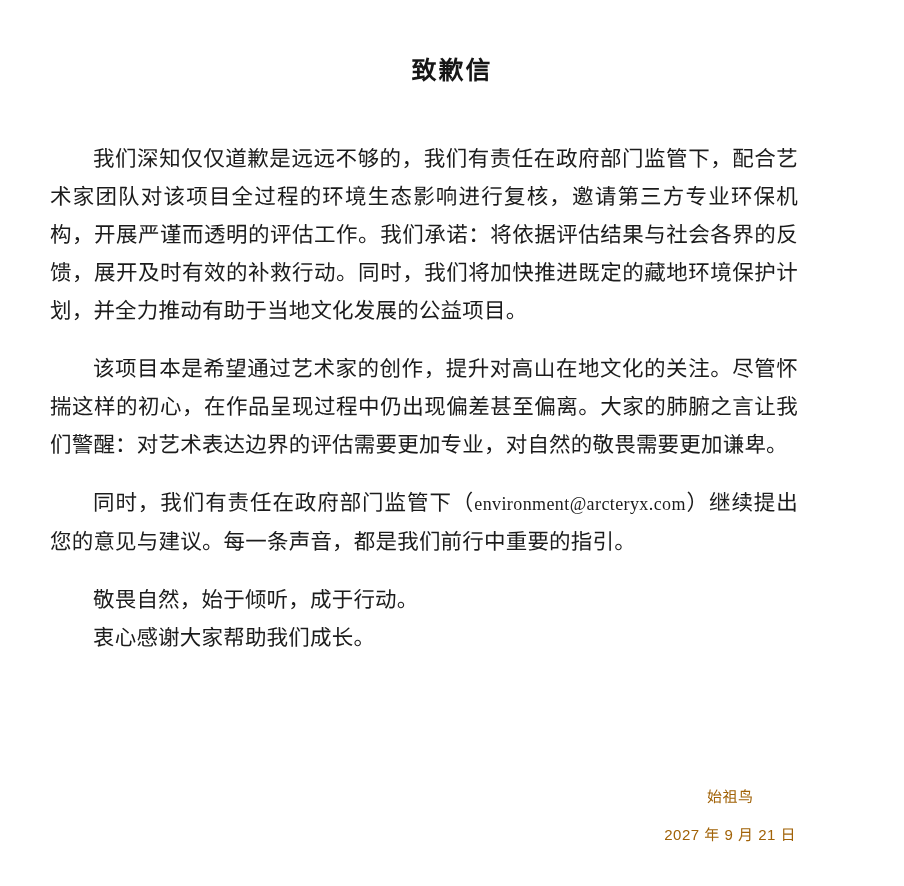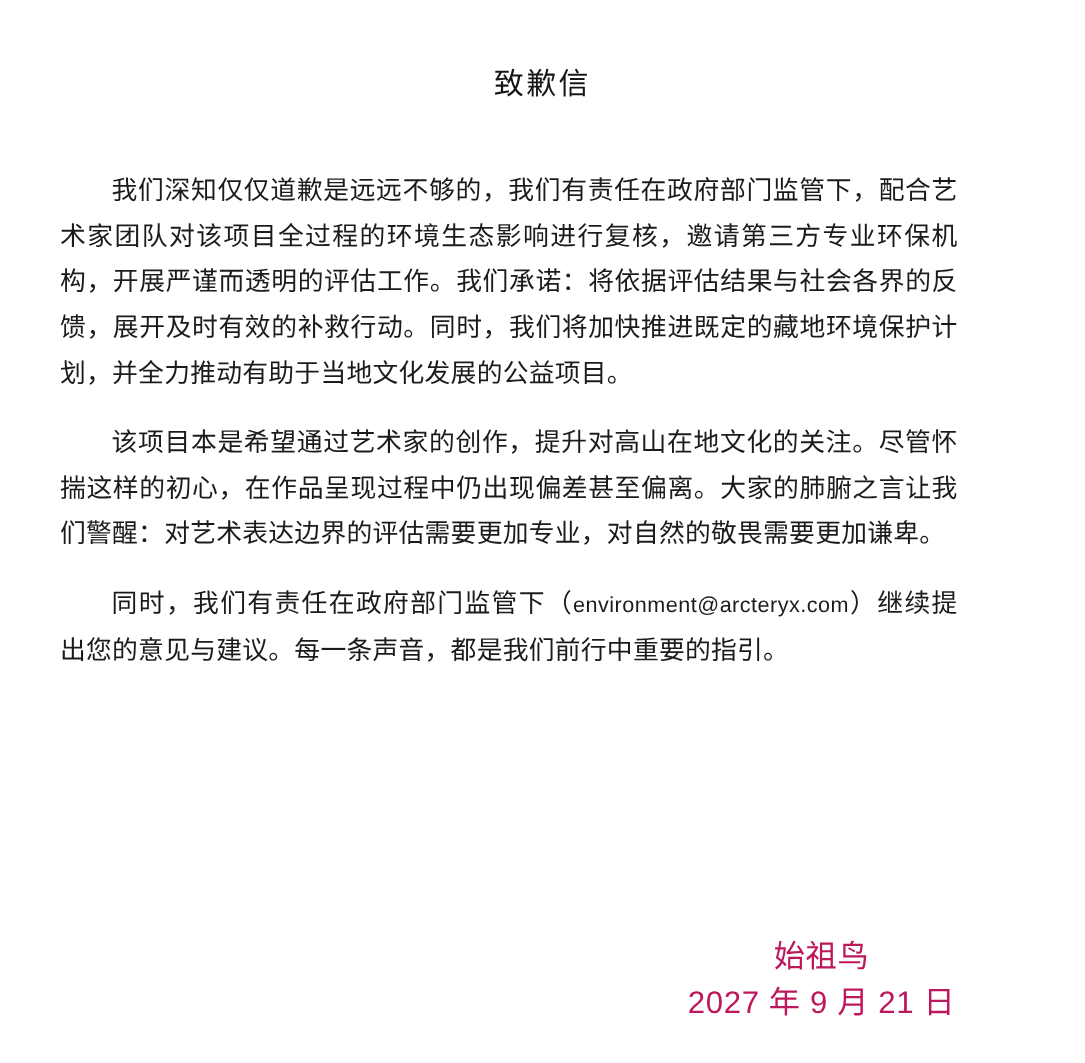--- a/index.html
+++ b/index.html
@@ -28,21 +28,21 @@
   
   .doc-title {
     position: absolute;
     top: 36px;
     left: 0;
     width: 100%;
     text-align: center;
     font-size: 25px;
     line-height: 34px;
     letter-spacing: 2px;
-    font-weight: 400;
+    font-weight: 700;
     color: #161616;
   }
 
   
   .body-block {
     position: absolute;
     top: 140px;
     left: 50px;
     width: 748px;
   }
@@ -72,34 +72,34 @@
     margin: 0;
     text-indent: 2em;
     text-align: left;
   }
 
   .closing-line {
     display: block;
   }
 
   .email {
-    font-family: Liberation Sans, sans-serif;
+    font-family: Liberation Serif, serif;
     font-size: 18px;
     letter-spacing: 0.4px;
   }
 
   
   .signature {
     position: absolute;
     right: 108px;
     top: 778px;
     text-align: center;
-    font-size: 26px;
+    font-size: 15px;
     line-height: 38px;
-    color: #be185d;
+    color: #a16207;
     letter-spacing: 0.5px;
   }
 
   .sign-name {
     display: block;
   }
 
   .sign-date {
     display: block;
     white-space: nowrap;
@@ -114,20 +114,24 @@
 
   <div class="body-block">
 
 
     <p class="para">我们深知仅仅道歉是远远不够的，我们有责任在政府部门监管下，配合艺术家团队对该项目全过程的环境生态影响进行复核，邀请第三方专业环保机构，开展严谨而透明的评估工作。我们承诺：将依据评估结果与社会各界的反馈，展开及时有效的补救行动。同时，我们将加快推进既定的藏地环境保护计划，并全力推动有助于当地文化发展的公益项目。</p>
 
     <p class="para">该项目本是希望通过艺术家的创作，提升对高山在地文化的关注。尽管怀揣这样的初心，在作品呈现过程中仍出现偏差甚至偏离。大家的肺腑之言让我们警醒：对艺术表达边界的评估需要更加专业，对自然的敬畏需要更加谦卑。</p>
 
     <p class="para"><span>同时，我们有责任在政府部门监管下（</span><span class="email">environment@arcteryx.com</span><span>）继续提出您的意见与建议。每一条声音，都是我们前行中重要的指引。</span></p>
 
+    <p class="closing">
+        <span class="closing-line">敬畏自然，始于倾听，成于行动。</span>
+        <span class="closing-line">衷心感谢大家帮助我们成长。</span>
+      </p>
 
   </div>
 
   <div class="signature">
     <span class="sign-name">始祖鸟</span>
     <span class="sign-date">2027 年 9 月 21 日</span>
   </div>
 
 </div>
 

